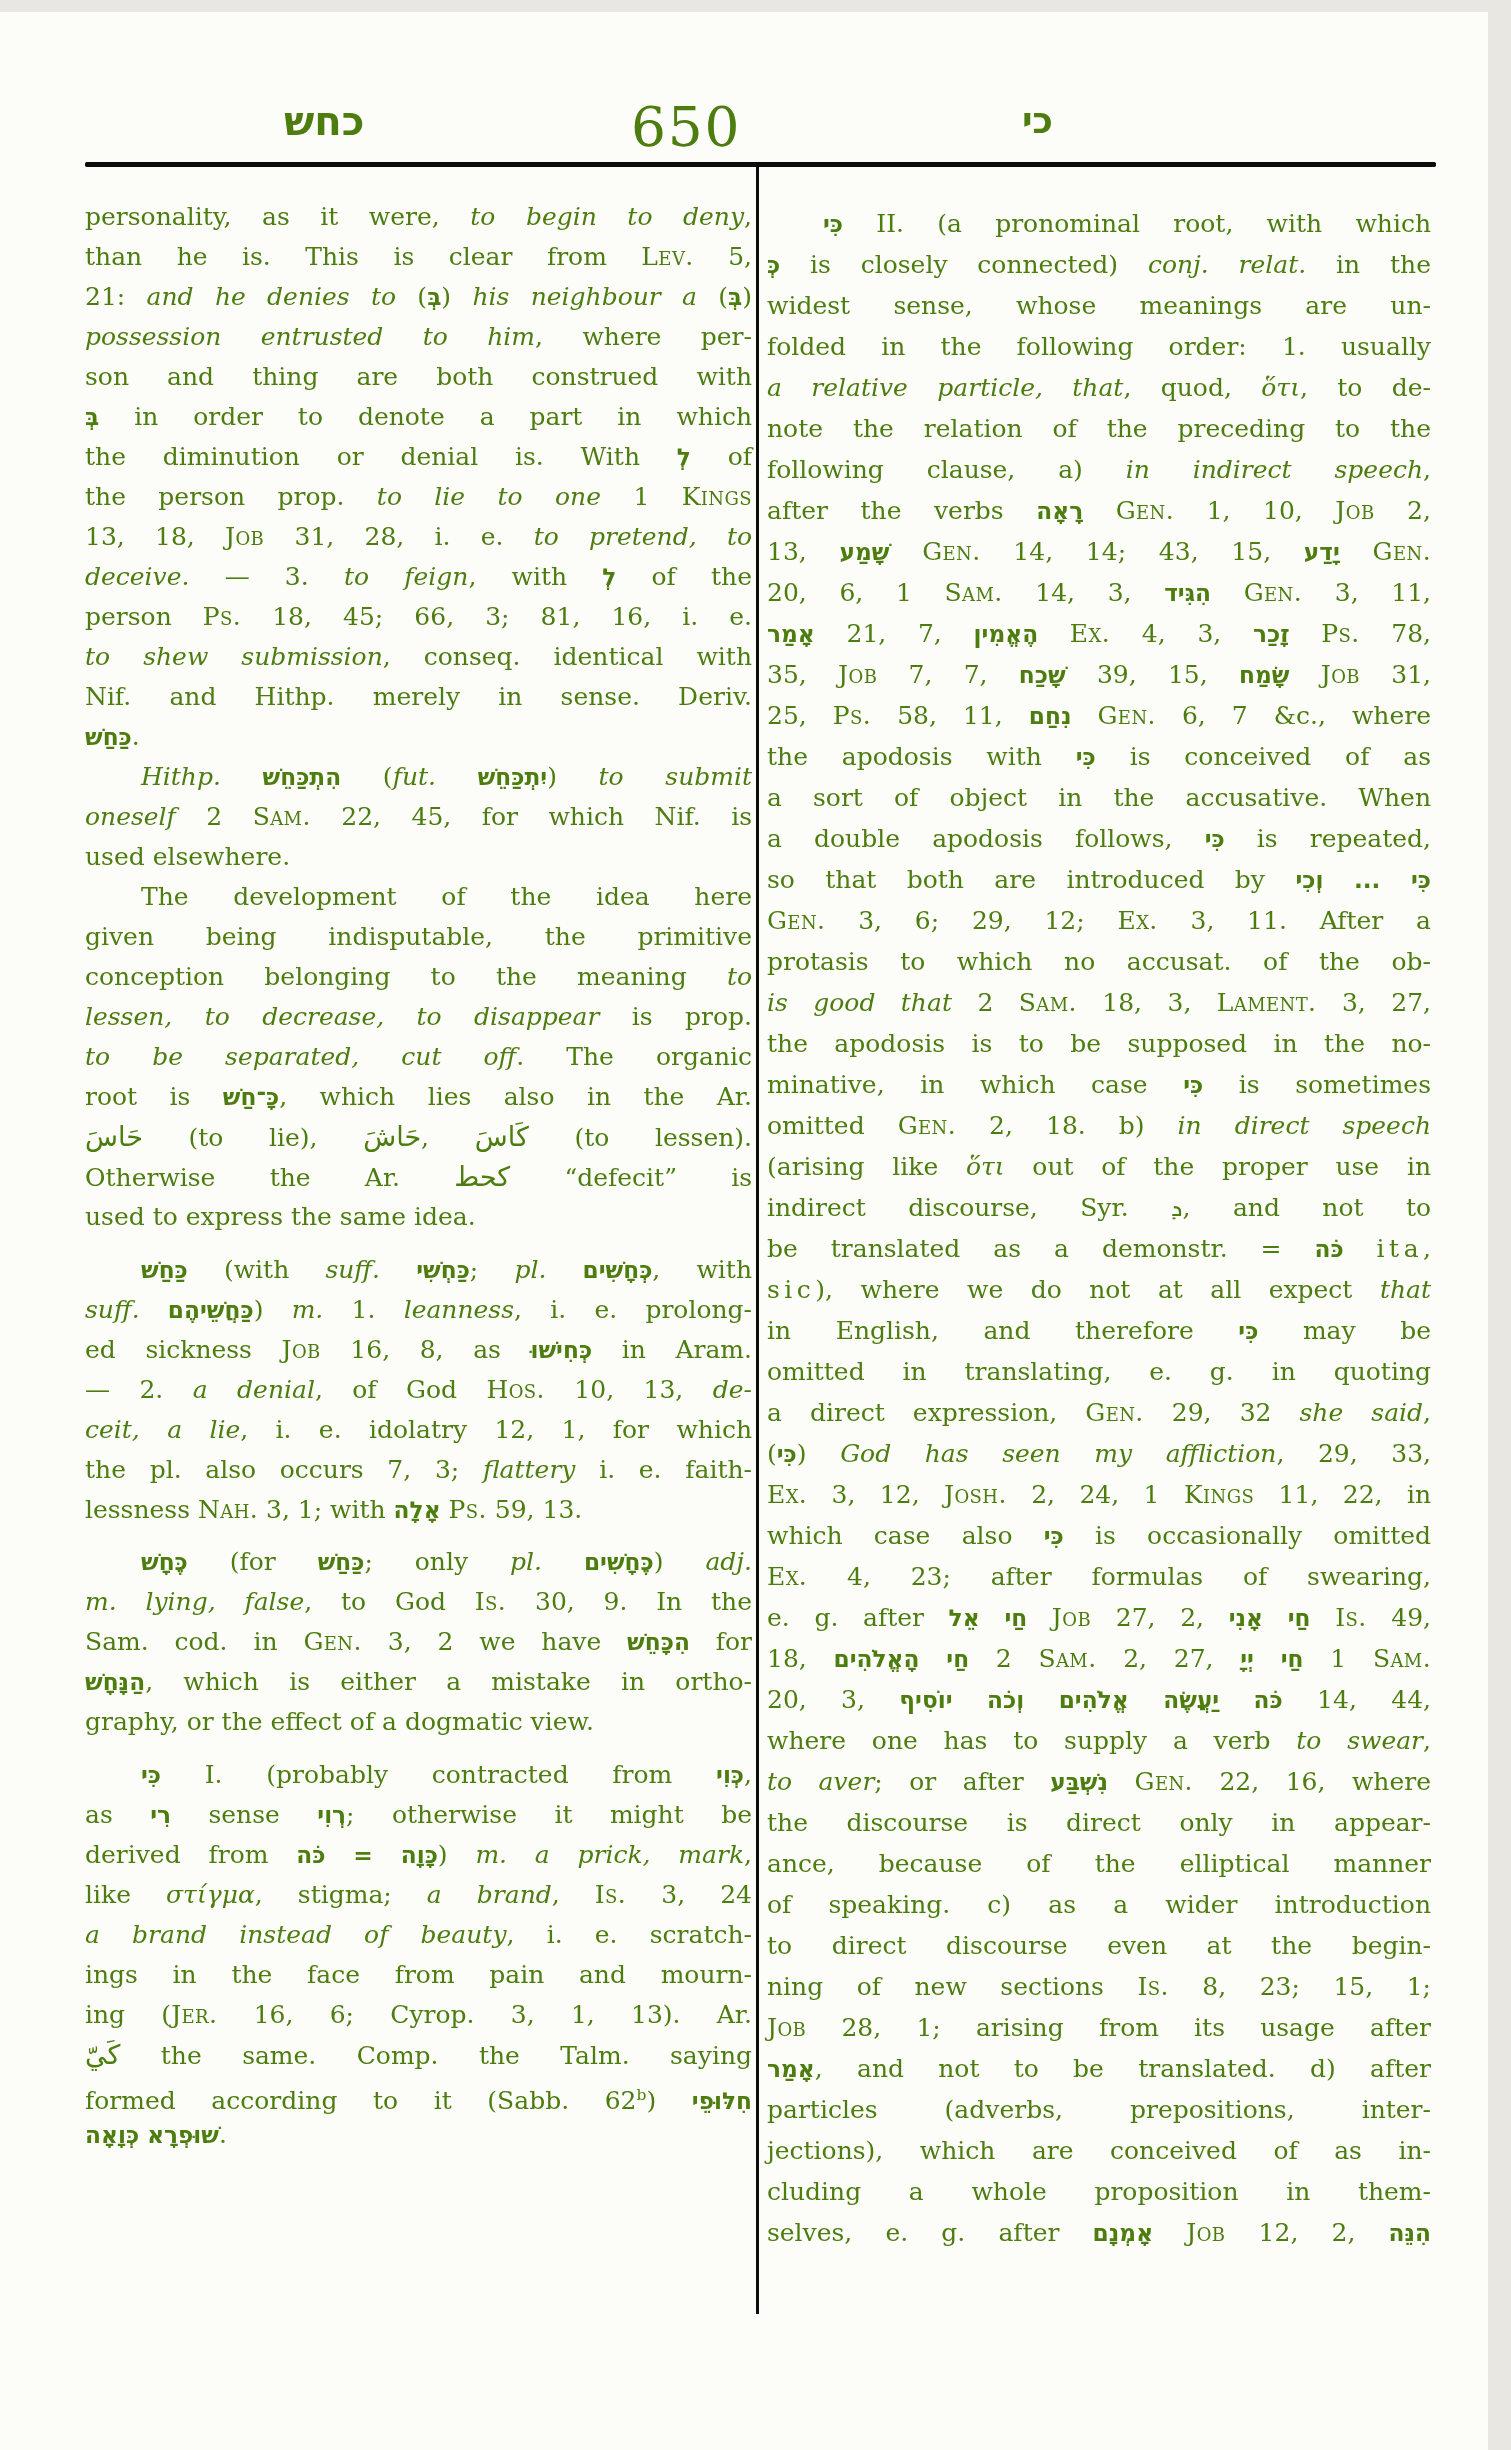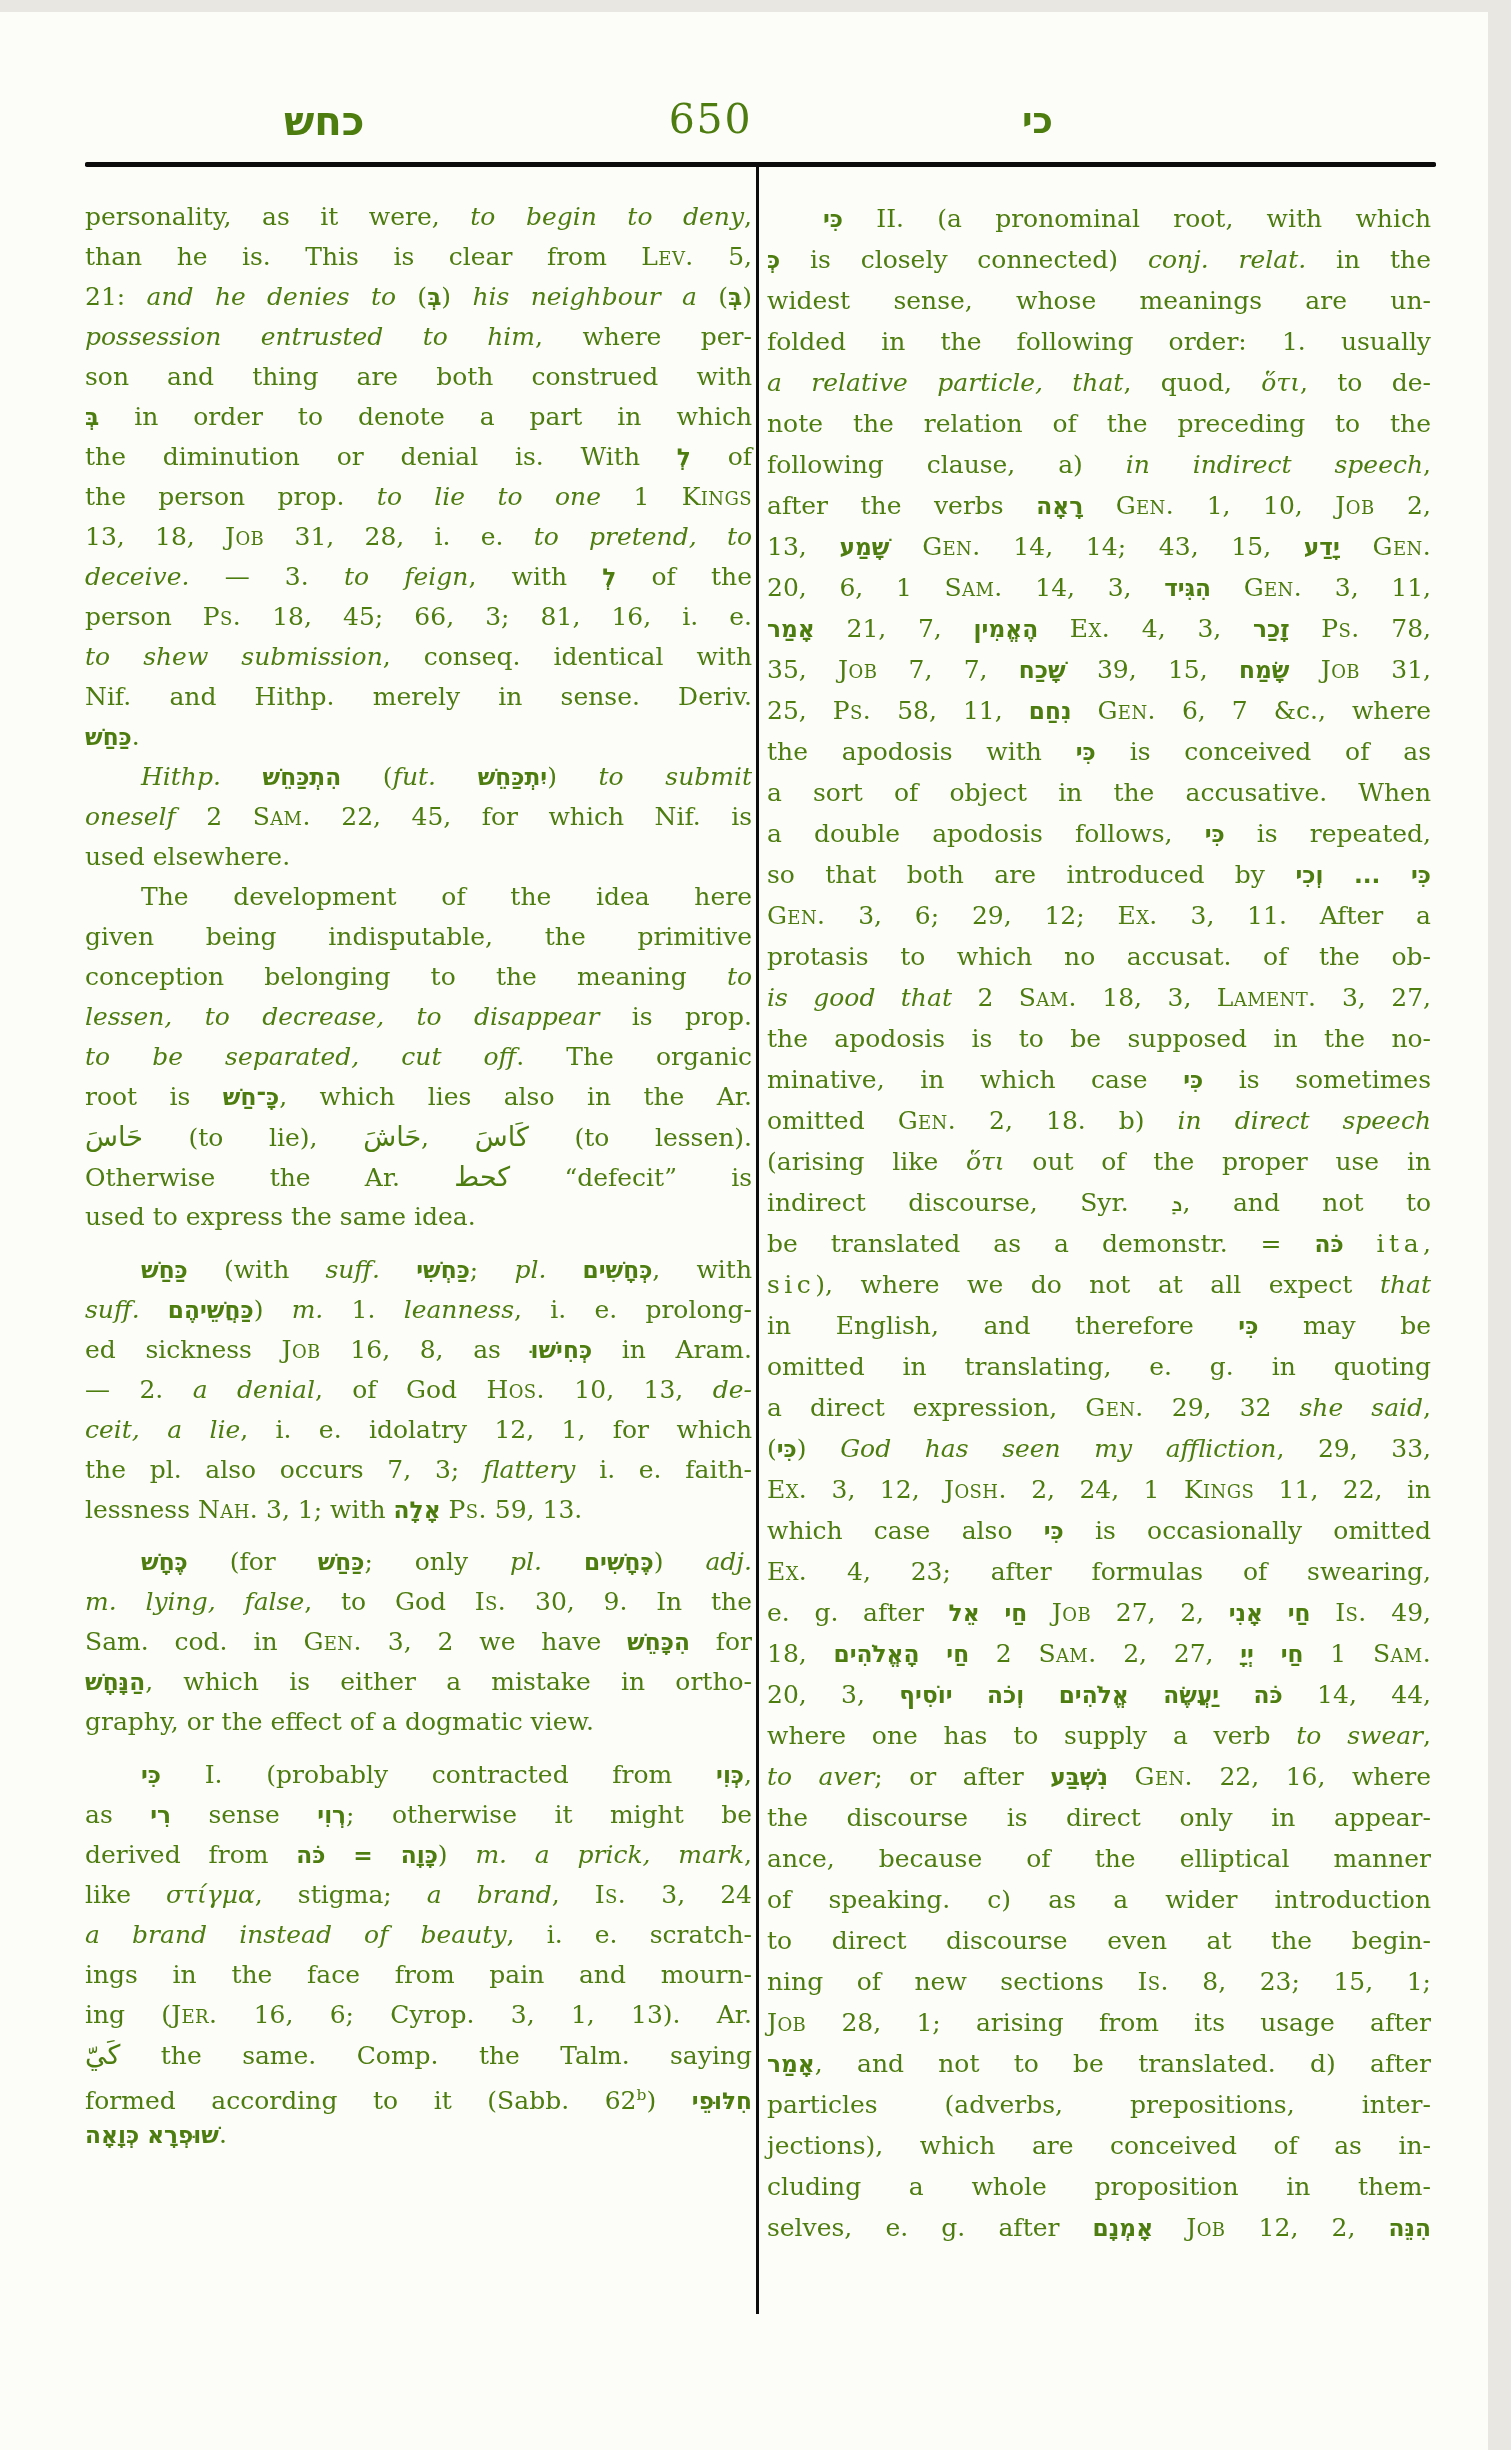--- a/index.html
+++ b/index.html
@@ -8,33 +8,33 @@
     width:1488px;height:2450px;
     background:#fcfcf9;
     font-family:"DejaVu Serif",serif;
     color:#4d7c0f;
     overflow:hidden;
     margin-top:12px;
   }
   .hdr{position:absolute;font-weight:bold;}
   .hdr-he{font-family:"DejaVu Sans",sans-serif;font-weight:700;}
   .hdr-left{left:284px;top:86px;font-size:40px;}
-  .hdr-num{left:661px;top:83px;width:99px;text-align:center;font-size:41px;font-weight:normal;font-family:"DejaVu Serif",serif;letter-spacing:1.8px;}
+  .hdr-num{left:631px;top:83px;width:99px;text-align:center;font-size:55px;font-weight:normal;font-family:"DejaVu Serif",serif;letter-spacing:1.8px;}
   .hdr-right{left:1022px;top:88px;font-size:36px;}
   .rule{position:absolute;left:85px;top:150px;width:1351px;height:4.5px;background:#0c0c0c;border-radius:1.8px;}
   .divider{position:absolute;left:756px;top:154px;width:2.7px;height:2148px;background:#0c0c0c;}
   .col{position:absolute;width:667px;font-size:25px;}
   .col-left{left:85px;top:185px;}
   .col-right{left:767px;top:191px;width:664px;}
   .line{
     height:40px;line-height:40px;
     text-align:justify;text-align-last:justify;
     overflow:visible;white-space:nowrap0;
   }
-  .col-right .line{height:41px;line-height:32px;}
+  .col-right .line{height:41px;line-height:41px;}
   .line.end{text-align-last:left;}
   .line.p{text-indent:56px;}
   .line.g{margin-top:12.6px;}
   .i{font-style:italic;}
   .gr{font-style:italic;}
   .sc{font-variant:small-caps;letter-spacing:0.4px;}
   .sp{letter-spacing:0.18em;}
   .sup{vertical-align:super;font-size:0.62em;}
   .he,.sy{
     font-family:"DejaVu Sans",sans-serif;

